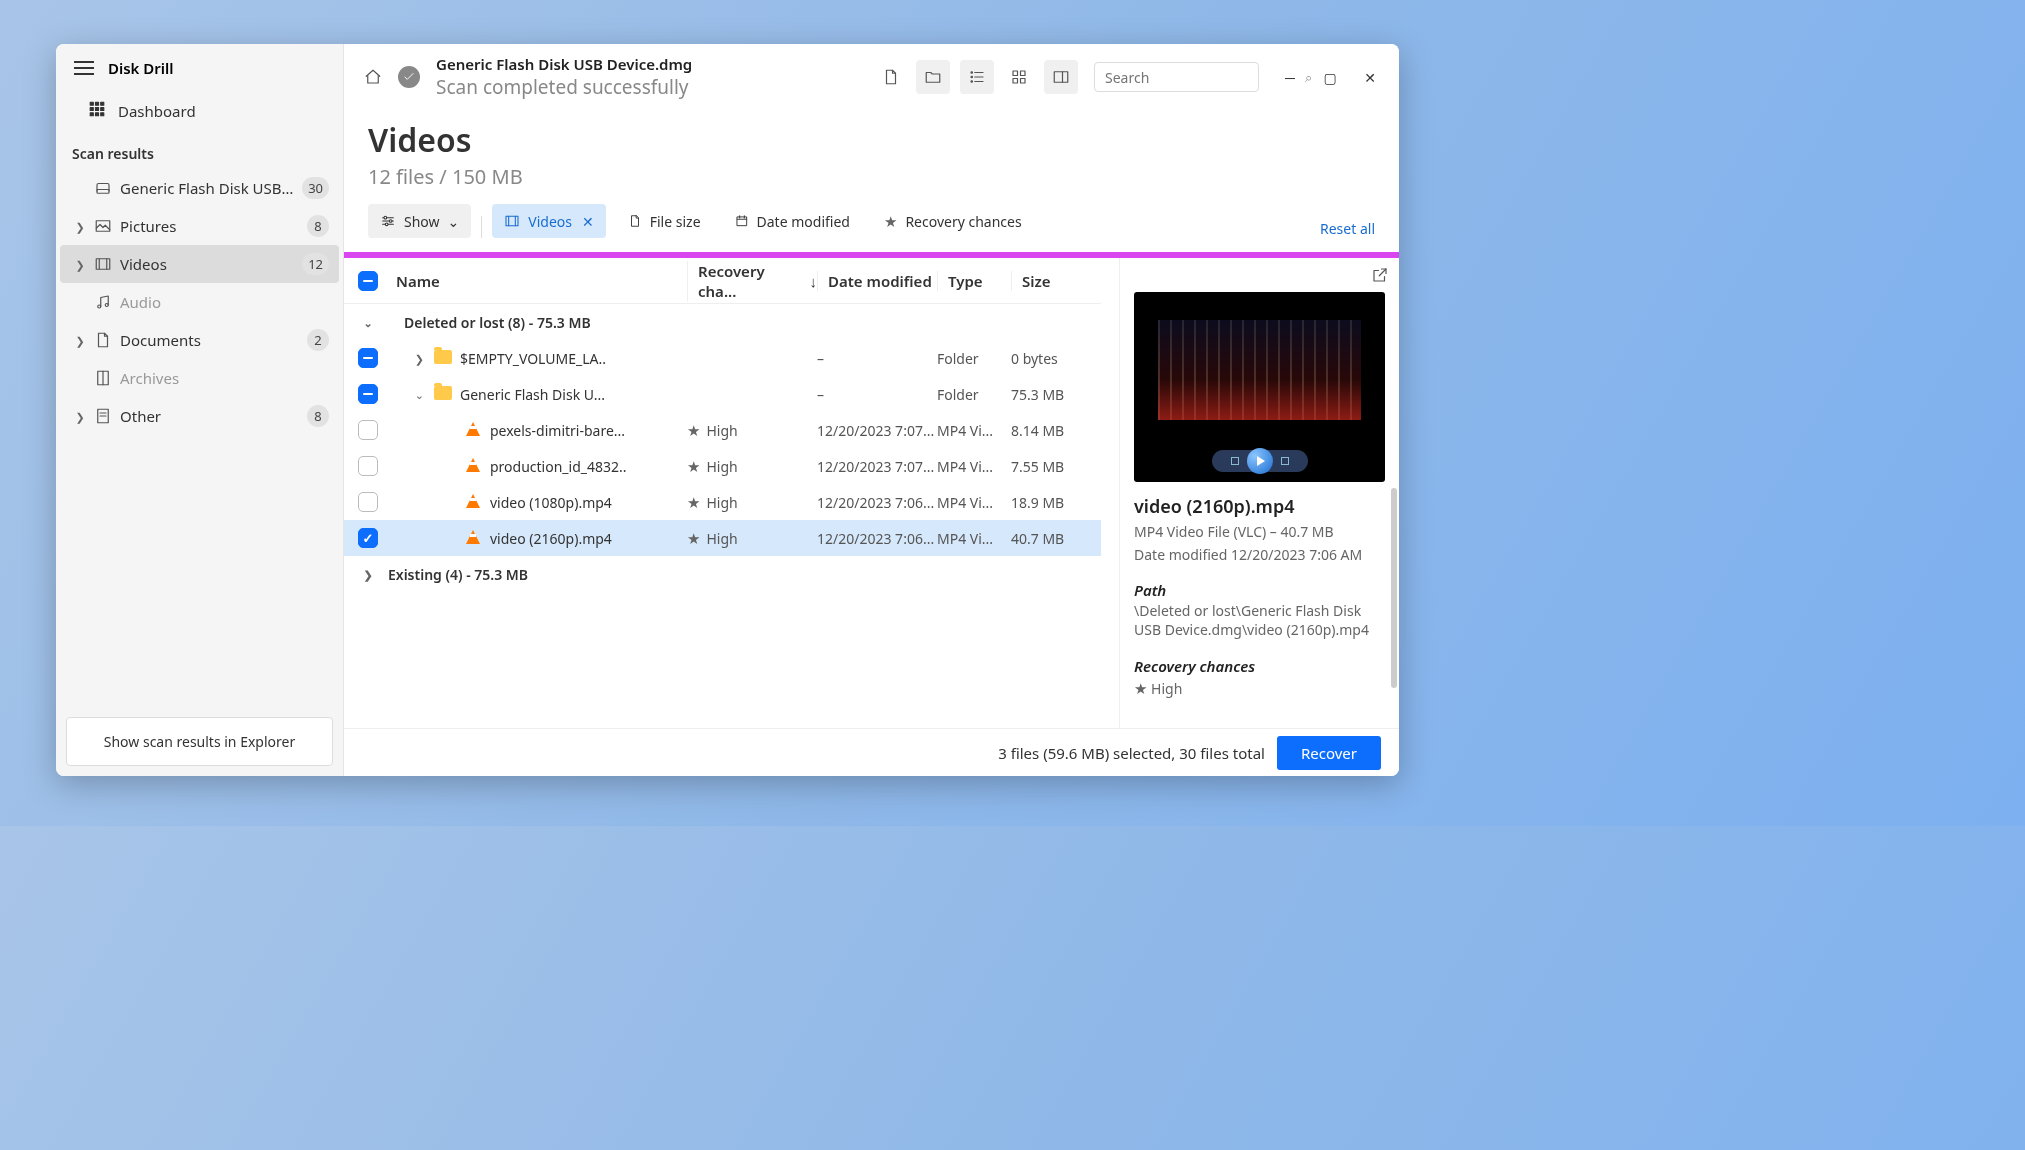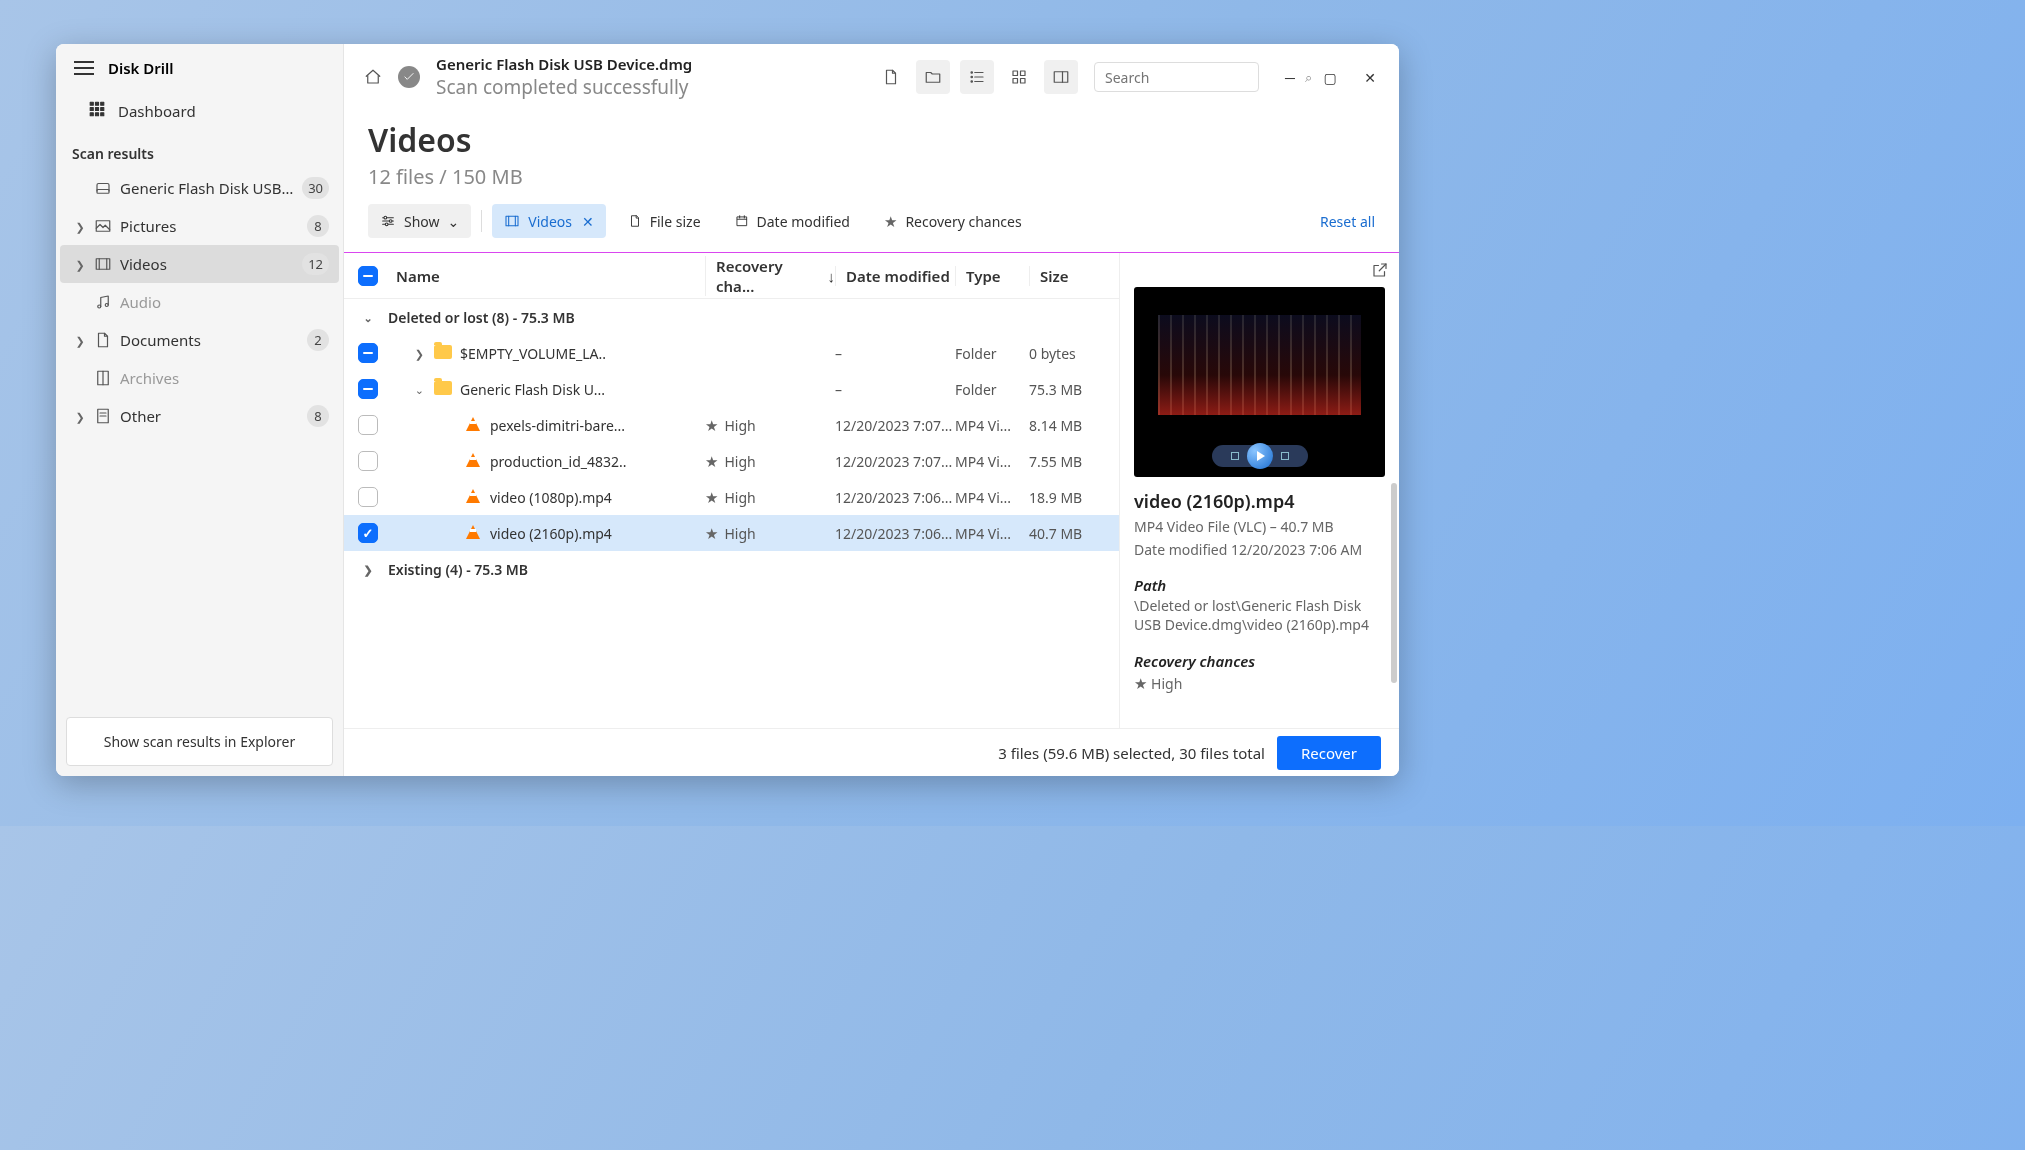--- a/index.html
+++ b/index.html
@@ -44,29 +44,29 @@
 .htitle .t { font-size: 15px; font-weight: 600; color: #222; }
 .htitle .s { font-size: 19px; color: #888; }
 .hsearch { width: 165px; height: 30px; border: 1px solid #ddd; border-radius: 4px; display: flex; align-items: center; padding: 0 10px; margin-left: 6px; }
 .hsearch input { border: none; outline: none; flex: 1; font-size: 14px; color: #555; background: transparent; }
 .hsearch .mag { color: #888; font-size: 13px; }
 .wctrl { display: flex; gap: 22px; margin-left: 12px; margin-right: 6px; }
 .wctrl span { cursor: pointer; color: #333; font-size: 14px; width: 18px; text-align: center; }
 .content-head { padding: 8px 24px 14px; }
 .content-head h1 { font-size: 32px; font-weight: 600; color: #333; }
 .content-head .sub { font-size: 20px; color: #888; margin-top: 2px; }
-.chips { display: flex; align-items: center; gap: 10px; padding: 0 24px 14px; }
+.chips { display: flex; align-items: flex-end; gap: 10px; padding: 0 24px 14px; }
 .chip { height: 34px; padding: 0 12px; border-radius: 4px; display: flex; align-items: center; gap: 8px; font-size: 14px; color: #333; cursor: pointer; }
 .chip.show { background: #f0f0f0; }
 .chip.active { background: #d6e8fb; color: #1a6dd0; }
 .chip .x { color: #1a6dd0; font-size: 14px; margin-left: 2px; }
 .vdiv { width: 1px; height: 22px; background: #ddd; }
 .reset { margin-left: auto; color: #1a6dd0; font-size: 14px; cursor: pointer; }
 
-.body { flex: 1; display: flex; overflow: hidden; border-top: 1px solid #d946ef; }
+.body { flex: 1; display: flex; overflow: hidden; border-top: 6px solid #d946ef; gap: 18px; }
 .table-wrap { flex: 1; display: flex; flex-direction: column; overflow: hidden; }
 .thead { display: flex; align-items: center; height: 46px; border-bottom: 1px solid #eee; padding-left: 14px; font-size: 15px; font-weight: 600; color: #333; }
 .col-cb { width: 34px; display: flex; align-items: center; }
 .col-name { flex: 1; padding-left: 4px; }
 .col-rec { width: 130px; border-left: 1px solid #eee; padding-left: 10px; display: flex; align-items: center; gap: 6px; }
 .col-date { width: 120px; border-left: 1px solid #eee; padding-left: 10px; }
 .col-type { width: 74px; border-left: 1px solid #eee; padding-left: 10px; }
 .col-size { width: 90px; border-left: 1px solid #eee; padding-left: 10px; }
 .cb { width: 20px; height: 20px; border: 1.5px solid #bbb; border-radius: 5px; display: flex; align-items: center; justify-content: center; cursor: pointer; }
 .cb.on, .cb.part { background: #0d6efd; border-color: #0d6efd; color: #fff; }
@@ -351,21 +351,21 @@
               <span>Recovery cha...</span>
               <span>↓</span>
             </div>
           <div class="col-date">Date modified</div>
           <div class="col-type">Type</div>
           <div class="col-size">Size</div>
         </div>
         <div id="tbody">
             <div class="trow group">
               <span class="arrow">⌄</span>
-              <span style="margin-left:10px">Deleted or lost (8) - 75.3 MB</span>
+              <span style="margin-left:26px">Deleted or lost (8) - 75.3 MB</span>
             </div>
             <div class="trow">
               <div class="col-cb">
                 <div class="cb part"></div>
               </div>
     <div style="width:40px;text-align:right;padding-right:8px;color:#666;font-size:11px">❯</div>
     <div class="fic"><span class="folder-ic"></span></div>
     <div class="fname" style="padding-left:6px">$EMPTY_VOLUME_LA..</div>
     <div class="c-rec"></div>
     <div class="c-date">–</div>

